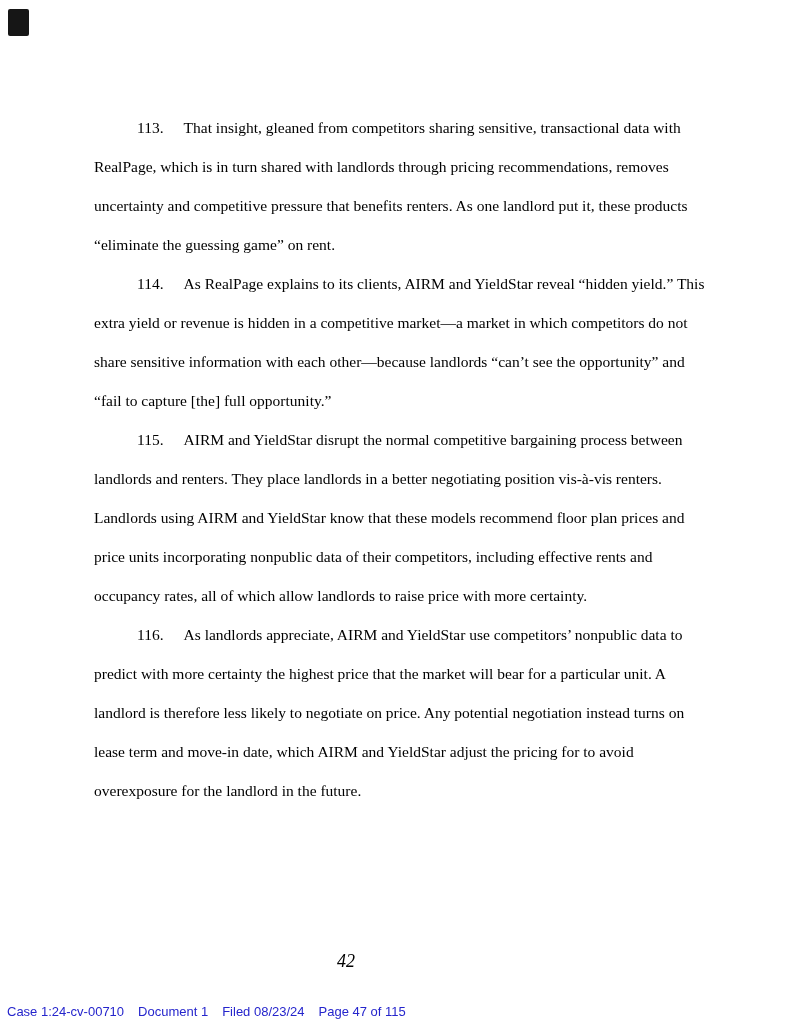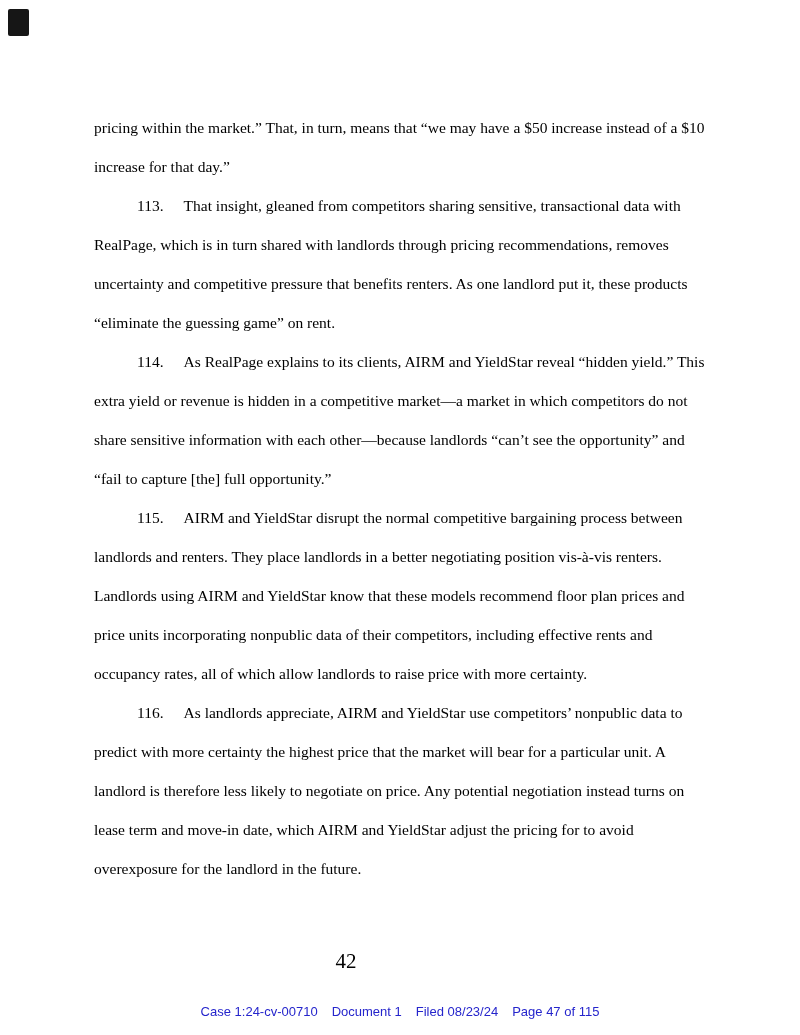--- a/index.html
+++ b/index.html
@@ -47,47 +47,47 @@
   .pnum {
     padding-right: 20px;
     margin-top: 48px;
   }
   .pageno {
     position: absolute;
     left: 0;
     top: 951px;
     width: 692px;
     text-align: center;
-    font-size: 21px;
+    font-size: 18px;
     line-height: 20px;
     color: #000000;
+    font-style: italic;
   }
   .footer {
     position: absolute;
     left: 0;
     top: 1003px;
     width: 800px;
-    text-align: center;
+    text-align: left;
     font-family: "Liberation Sans", sans-serif;
     font-size: 13px;
     line-height: 17px;
     color: var(--stamp_blue, #2525cc);
   }
   .footer span { margin: 0 7px; }
 </style>
 </head>
 <body>
 
 <div class="page">
 
   <div class="scan-mark"></div>
 
   <div class="content">
 
-    <p class="para cont">pricing within the market.” That, in turn, means that “we may have a $50 increase instead of a $10 increase for that day.”</p>
 
     <p class="para">
       <span class="pnum">113.</span><span>That insight, gleaned from competitors sharing sensitive, transactional data with RealPage, which is in turn shared with landlords through pricing recommendations, removes uncertainty and competitive pressure that benefits renters. As one landlord put it, these products “eliminate the guessing game” on rent.</span>
     </p>
 
     <p class="para">
       <span class="pnum">114.</span><span>As RealPage explains to its clients, AIRM and YieldStar reveal “hidden yield.” This extra yield or revenue is hidden in a competitive market—a market in which competitors do not share sensitive information with each other—because landlords “can’t see the opportunity” and “fail to capture [the] full opportunity.”</span>
     </p>
 
     <p class="para">

